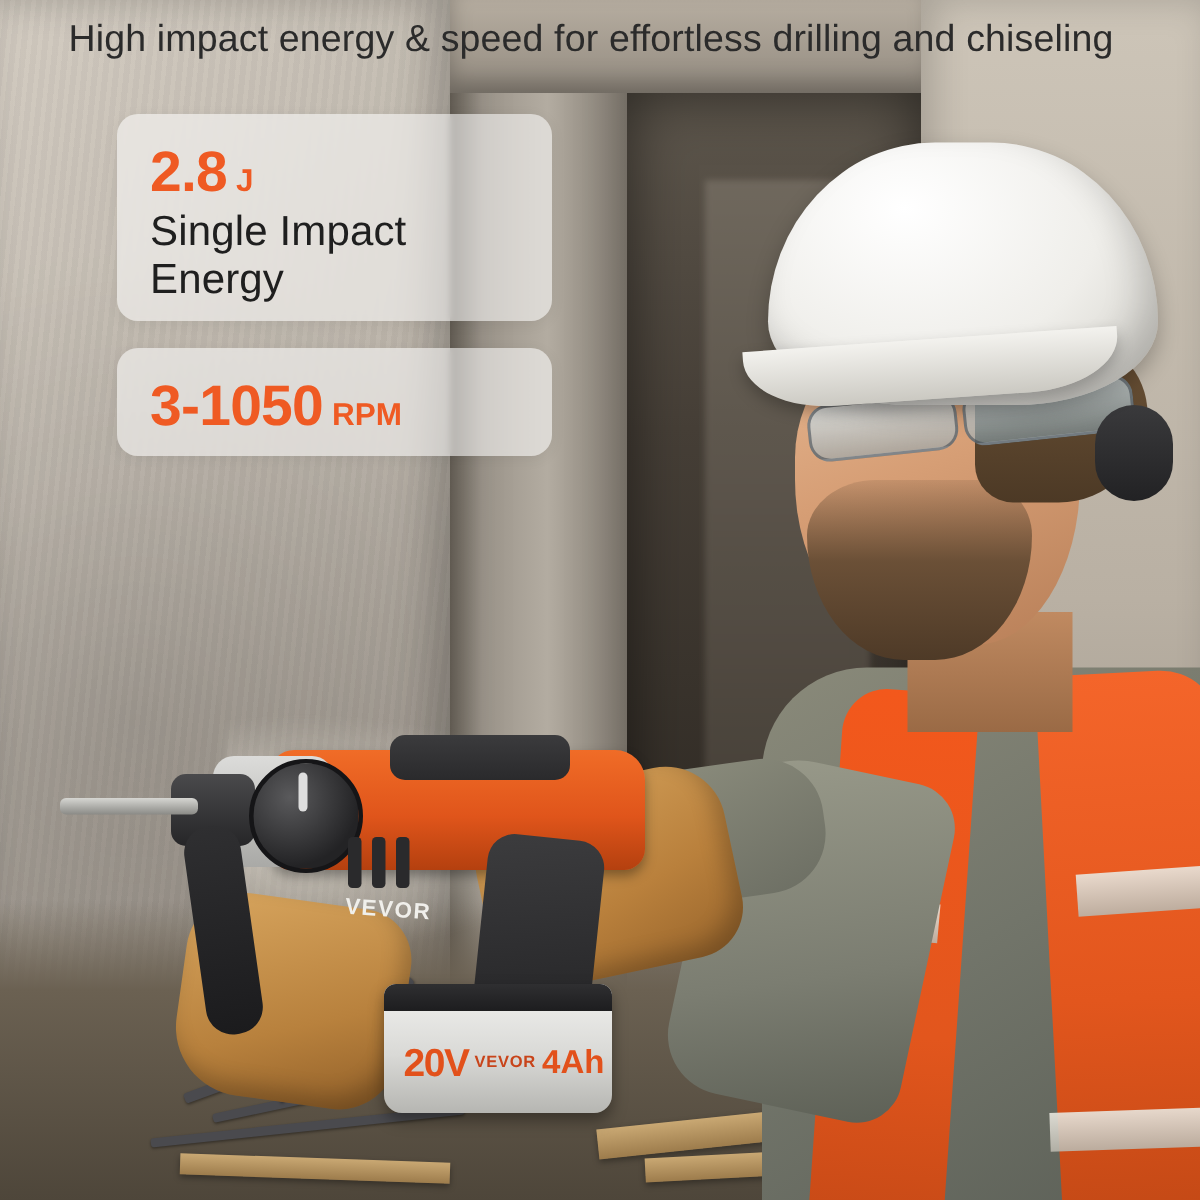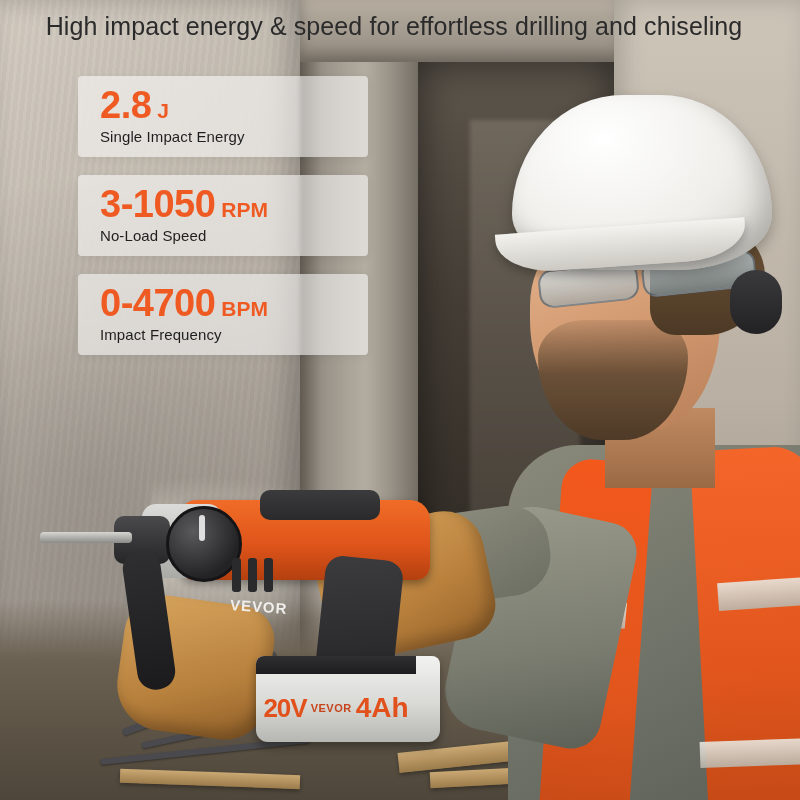--- a/index.html
+++ b/index.html
@@ -276,38 +276,38 @@
   .aux-handle {
     position: absolute; left: 10px; top: 70px; width: 38px; height: 140px;
     background: linear-gradient(180deg, #2f2f31 0%, #1b1b1d 100%);
     border-radius: 18px;
     transform: rotate(-8deg);
   }
   .vent {
     position: absolute; width: 9px; height: 34px; background: #2a2a2c; border-radius: 3px;
   }
   .battery {
-    position: absolute; left: 136px; top: 176px; width: 184px; height: 86px;
+    position: absolute; left: 136px; top: 176px; width: 152px; height: 86px;
     background: linear-gradient(180deg, #f2f2f0 0%, #d9d9d6 55%, #b6b6b2 100%);
     border-radius: 8px 8px 12px 12px;
     box-shadow: 0 5px 10px rgba(0,0,0,.35);
     overflow: hidden;
   }
   .battery .batt-top {
     position: absolute; left: 0; top: 0; width: 160px; height: 18px;
     background: linear-gradient(180deg, #2f2f31, #1d1d1f);
   }
   .batt-label {
     position: absolute; left: 0; top: 18px; width: 160px; height: 68px;
     display: flex; align-items: center; justify-content: center; gap: 4px;
     color: #e2511b; font-weight: bold;
   }
   .batt-volt { font-size: 26px; letter-spacing: -1px; }
   .batt-brand { font-size: 11px; color: #c8441a; font-weight: bold; letter-spacing: .5px; }
-  .batt-ah { font-size: 28px; color: #e2511b; font-weight: bold; }
+  .batt-ah { font-size: 22px; color: #e2511b; font-weight: bold; }
   .tool-brand {
     position: absolute; left: 110px; top: 118px;
     font-size: 15px; font-weight: bold; color: #f0efeb;
     letter-spacing: 1px; transform: rotate(4deg);
   }
 
   
   .headline {
     position: absolute; left: 0; top: 12px; width: 788px;
     text-align: center;
@@ -318,22 +318,22 @@
 
   .spec-list {
     position: absolute;
     left: 78px;
     top: 76px;
     width: 290px;
   }
   .spec-card {
     position: relative;
     margin-bottom: 18px;
-    padding: 10px 16px 12px 22px;
-    border-radius: 4px;
+    padding: 20px 16px 12px 22px;
+    border-radius: 14px;
     background: rgba(255,255,255,0.55);
     backdrop-filter: blur(2px);
     box-shadow: 0 2px 10px rgba(0,0,0,0.06);
   }
   .spec-value {
     font-size: 38px;
     font-weight: bold;
     color: #ef5a23;
     line-height: 1.05;
     letter-spacing: -0.5px;
@@ -342,21 +342,21 @@
   .spec-unit {
     font-size: 21px;
     font-weight: bold;
     color: #ef5a23;
     margin-left: 6px;
     letter-spacing: 0;
   }
   .spec-unit.tight { margin-left: 0; }
   .spec-label {
     margin-top: 2px;
-    font-size: 15px;
+    font-size: 28px;
     color: #1f1f1f;
     letter-spacing: .1px;
   }
 </style>
 </head>
 <body>
 
 <div class="stage">
 
   <div class="photo">
@@ -428,24 +428,19 @@
 
   <div class="spec-list">
 
     <div class="spec-card">
       <div class="spec-value"><span>2.8</span><span class="spec-unit">J</span></div>
       <div class="spec-label">Single Impact Energy</div>
     </div>
 
     <div class="spec-card">
       <div class="spec-value"><span>3-1050</span><span class="spec-unit">RPM</span></div>
-      <div class="spec-label">No-Load Speed</div>
     </div>
 
-    <div class="spec-card">
-      <div class="spec-value"><span>0-4700</span><span class="spec-unit">BPM</span></div>
-      <div class="spec-label">Impact Frequency</div>
-    </div>
 
 
   </div>
 
 </div>
 
 </body></html>

